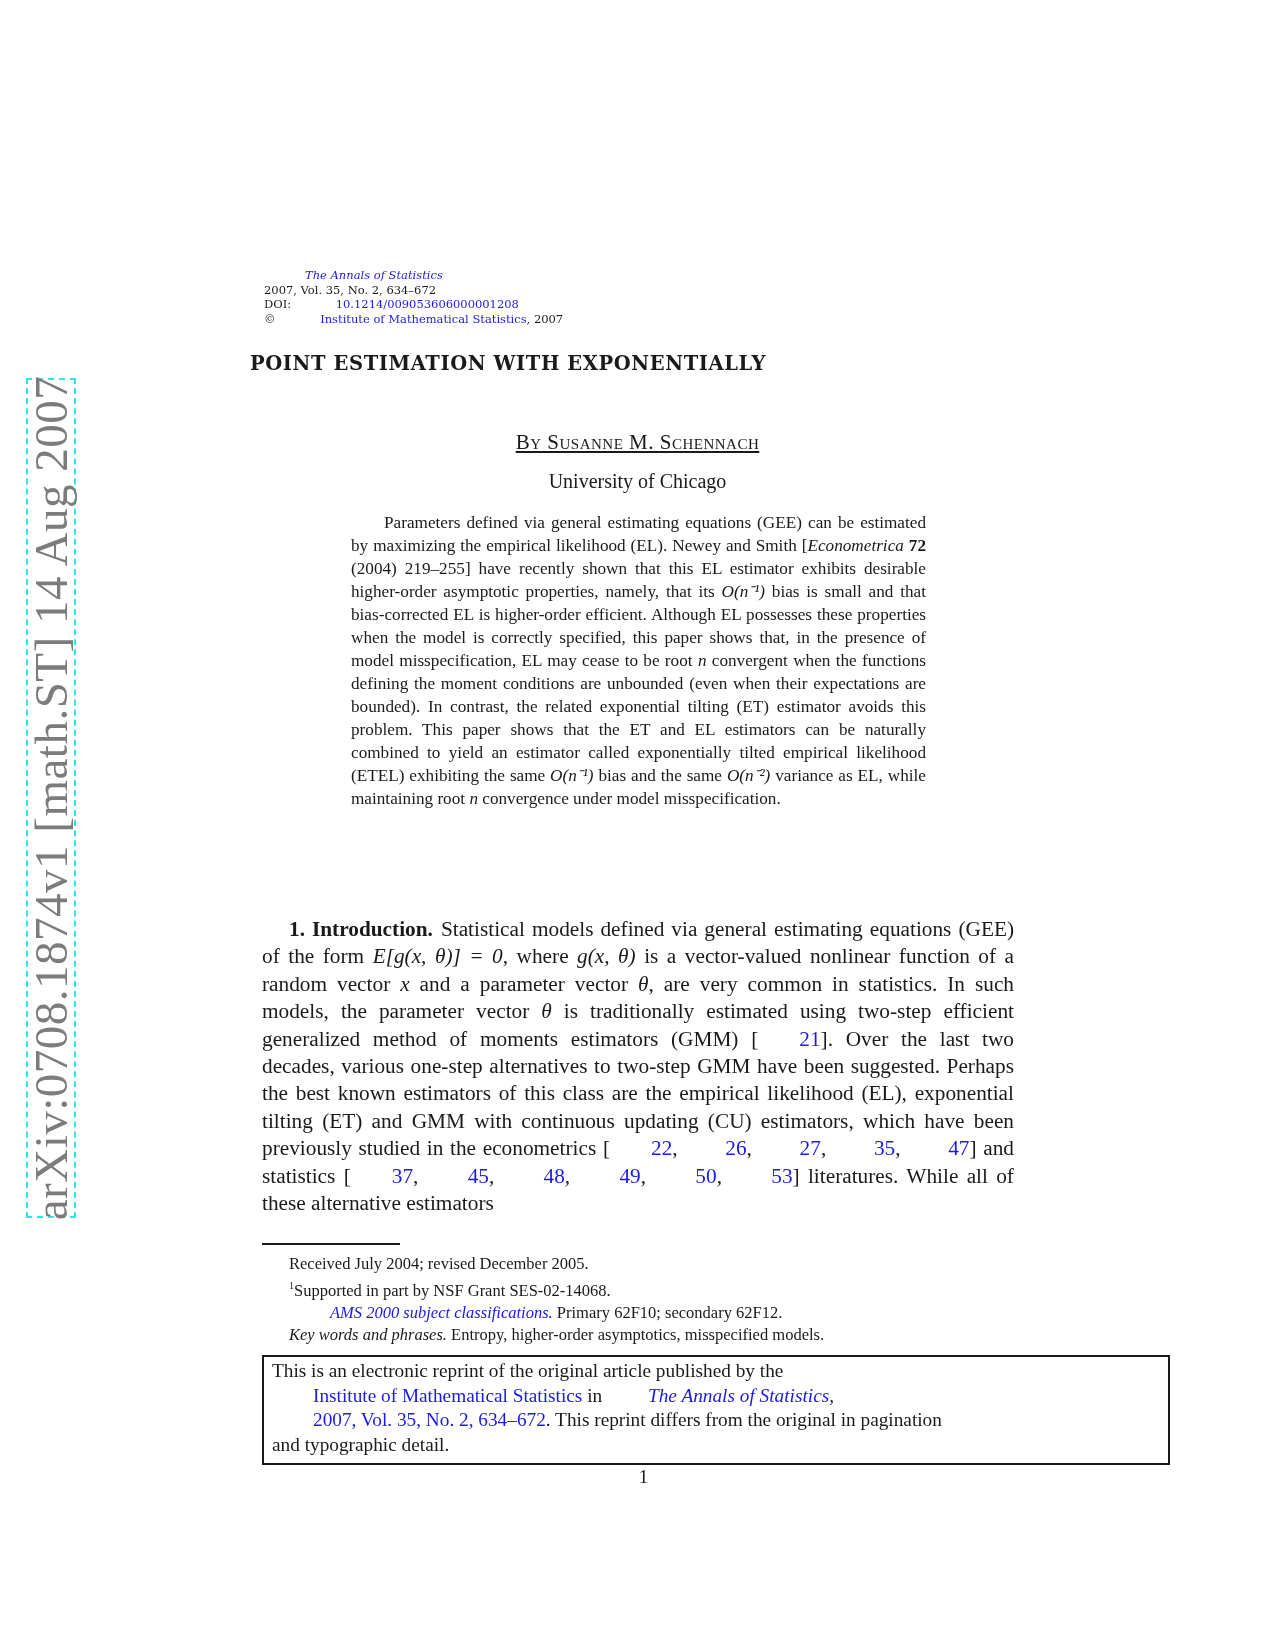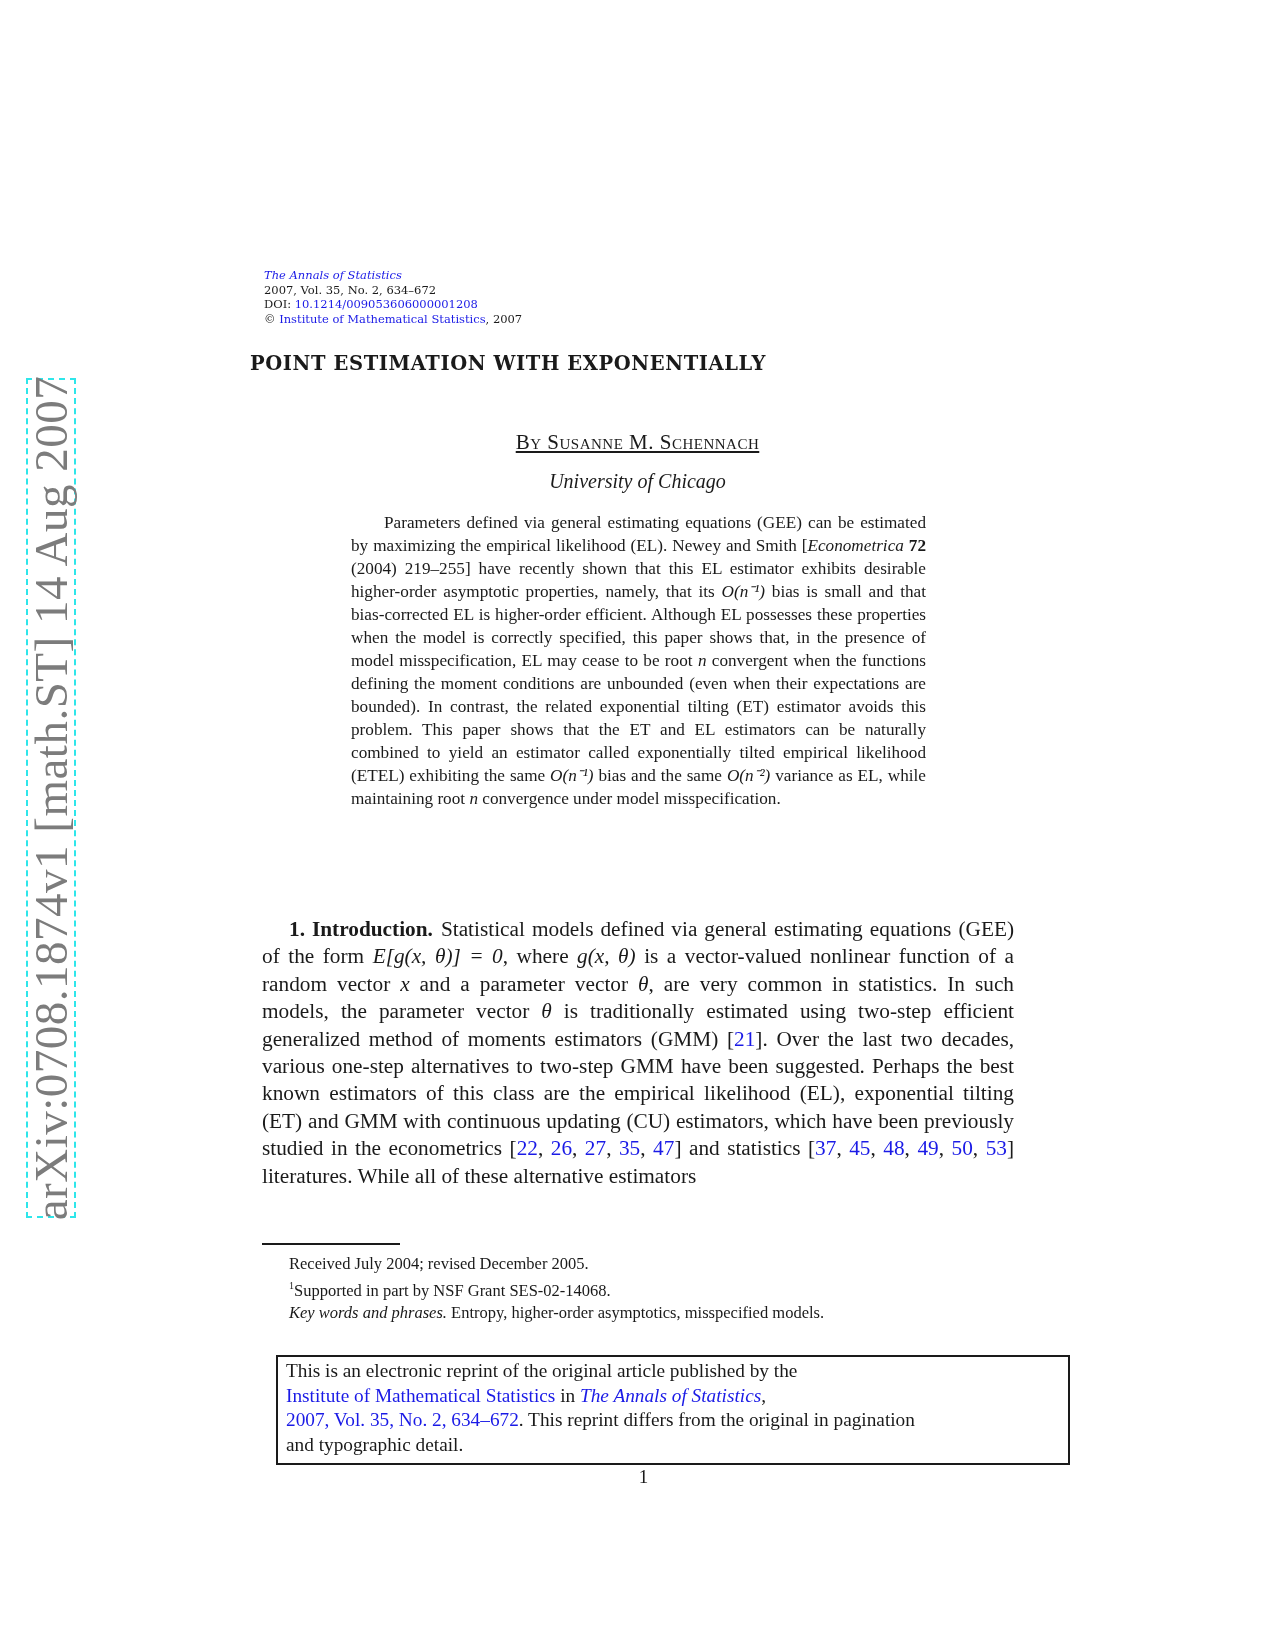--- a/index.html
+++ b/index.html
@@ -1,21 +1,21 @@
 <!DOCTYPE html>
 <html><head>
 <meta charset="utf-8">
 <style>
   html, body { margin: 0; padding: 0; background: #ffffff; }
   body {
     width: 1275px; height: 1650px; position: relative; overflow: hidden;
     font-family: "DejaVu Serif", "Liberation Serif", serif; color: #1a1a1a;
   }
   .blue { color: #1a1ae6; }
-  a.blue { text-decoration: none; }
+  a.blue { text-decoration: none; margin-left: 41px; }
 
   .arxiv-stamp {
     position: absolute; left: 26px; top: 378px; width: 50px; height: 840px;
     border: 2px dashed #2ee6ea; box-sizing: border-box;
   }
   .arxiv-stamp span {
     position: absolute; left: 50%; top: 50%;
     transform: translate(-50%, -50%) rotate(-90deg);
     white-space: nowrap; font-family: "Liberation Serif", serif;
     font-size: 47px; color: #7c7c7c; letter-spacing: 0.5px;
@@ -35,21 +35,21 @@
   .title sup { font-size: 12px; }
 
   .author {
     position: absolute; left: 250px; width: 775px; top: 430px; text-align: center;
     font-family: "Liberation Serif", serif; font-size: 21px; font-variant: small-caps;
     letter-spacing: 0.5px;
     text-decoration: underline;
   }
   .affil {
     position: absolute; left: 250px; width: 775px; top: 470px; text-align: center;
-    font-family: "Liberation Serif", serif; font-style: italic; font-size: 20px;
+    font-family: "Liberation Serif", serif; font-size: 20px;
   }
 
   .abstract {
     position: absolute; left: 351px; width: 575px; top: 511px;
     font-family: "Liberation Serif", serif; font-size: 17.2px; line-height: 23px;
     text-align: justify; text-indent: 33px; hyphens: auto;
   }
   .abstract i { }
 
   .intro {
@@ -63,21 +63,21 @@
     position: absolute; left: 262px; top: 1243px; width: 138px; height: 2px; background: #1a1a1a;
   }
   .footnotes {
     position: absolute; left: 289px; top: 1253px; width: 740px;
     font-family: "Liberation Serif", serif; font-size: 16.5px; line-height: 22px;
   }
   .footnotes i { font-style: italic; }
   .footnotes sup { font-size: 10px; }
 
   .reprint-box {
-    position: absolute; left: 276px; top: 1355px; width: 794px; height: 110px;
+    position: absolute; left: 262px; top: 1355px; width: 908px; height: 110px;
     border: 2px solid #1a1a1a; box-sizing: border-box; padding: 2px 8px;
     font-family: "Liberation Serif", serif; font-size: 19.3px; line-height: 24.5px;
   }
   .reprint-box i { font-style: italic; }
 
   .page-number {
     position: absolute; left: 0; width: 1275px; top: 1466px; text-align: center;
     font-family: "Liberation Serif", serif; font-size: 19px; padding-left: 12px; box-sizing: border-box;
   }
 </style>
@@ -103,20 +103,21 @@
 <div class="affil">University of Chicago</div>
 
 <div class="abstract"><span>Parameters defined via general estimating equations (GEE) can be estimated by maximizing the empirical likelihood (EL). Newey and Smith [</span><i>Econometrica</i> <b>72</b><span> (2004) 219–255] have recently shown that this EL estimator exhibits desirable higher-order asymptotic properties, namely, that its </span><i>O(n⁻¹)</i><span> bias is small and that bias-corrected EL is higher-order efficient. Although EL possesses these properties when the model is correctly specified, this paper shows that, in the presence of model misspecification, EL may cease to be root </span><i>n</i><span> convergent when the functions defining the moment conditions are unbounded (even when their expectations are bounded). In contrast, the related exponential tilting (ET) estimator avoids this problem. This paper shows that the ET and EL estimators can be naturally combined to yield an estimator called exponentially tilted empirical likelihood (ETEL) exhibiting the same </span><i>O(n⁻¹)</i><span> bias and the same </span><i>O(n⁻²)</i><span> variance as EL, while maintaining root </span><i>n</i><span> convergence under model misspecification.</span></div>
 
 <div class="intro"><span class="sec">1. Introduction.</span><span>Statistical models defined via general estimating equations (GEE) of the form </span><i>E[g(x, θ)] = 0</i><span>, where </span><i>g(x, θ)</i><span> is a vector-valued nonlinear function of a random vector </span><i>x</i><span> and a parameter vector </span><i>θ</i><span>, are very common in statistics. In such models, the parameter vector </span><i>θ</i><span> is traditionally estimated using two-step efficient generalized method of moments estimators (GMM) [</span><a class="blue">21</a><span>]. Over the last two decades, various one-step alternatives to two-step GMM have been suggested. Perhaps the best known estimators of this class are the empirical likelihood (EL), exponential tilting (ET) and GMM with continuous updating (CU) estimators, which have been previously studied in the econometrics [</span><a class="blue">22</a>, <a class="blue">26</a>, <a class="blue">27</a>, <a class="blue">35</a>, <a class="blue">47</a><span>] and statistics [</span><a class="blue">37</a>, <a class="blue">45</a>, <a class="blue">48</a>, <a class="blue">49</a>, <a class="blue">50</a>, <a class="blue">53</a><span>] literatures. While all of these alternative estimators</span></div>
 
 <div class="fn-rule"></div>
 <div class="footnotes">
   <div>Received July 2004; revised December 2005.</div>
   <div><sup>1</sup><span>Supported in part by NSF Grant SES-02-14068.</span></div>
+  <div><a class="blue"><i>AMS 2000 subject classifications.</i></a><span> Primary 62F10; secondary 62F12.</span></div>
   <div><i>Key words and phrases.</i><span> Entropy, higher-order asymptotics, misspecified models.</span></div>
 </div>
 
 <div class="reprint-box">
   <div>This is an electronic reprint of the original article published by the</div>
   <div><a class="blue">Institute of Mathematical Statistics</a><span> in </span><a class="blue"><i>The Annals of Statistics</i></a><span>,</span></div>
   <div><a class="blue">2007, Vol. 35, No. 2, 634–672</a><span>. This reprint differs from the original in pagination</span></div>
   <div>and typographic detail.</div>
 </div>
 

